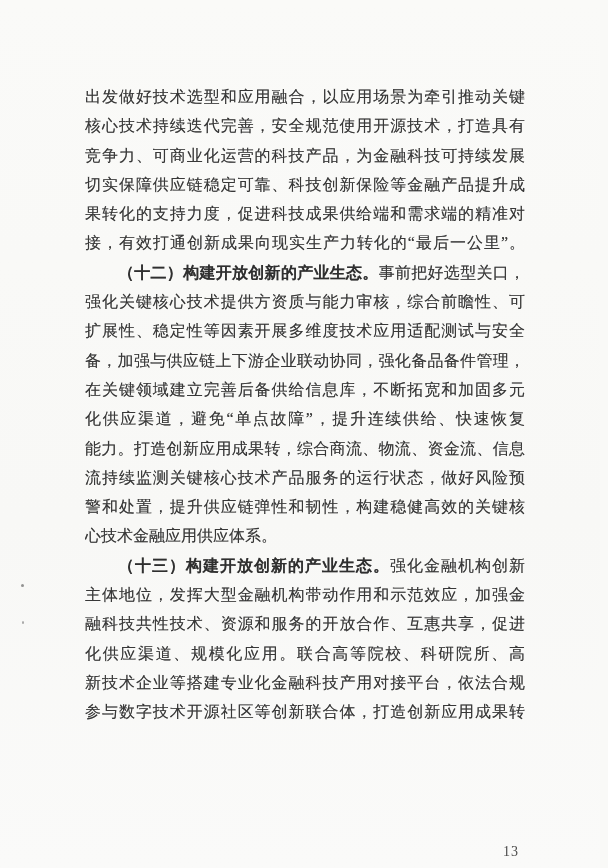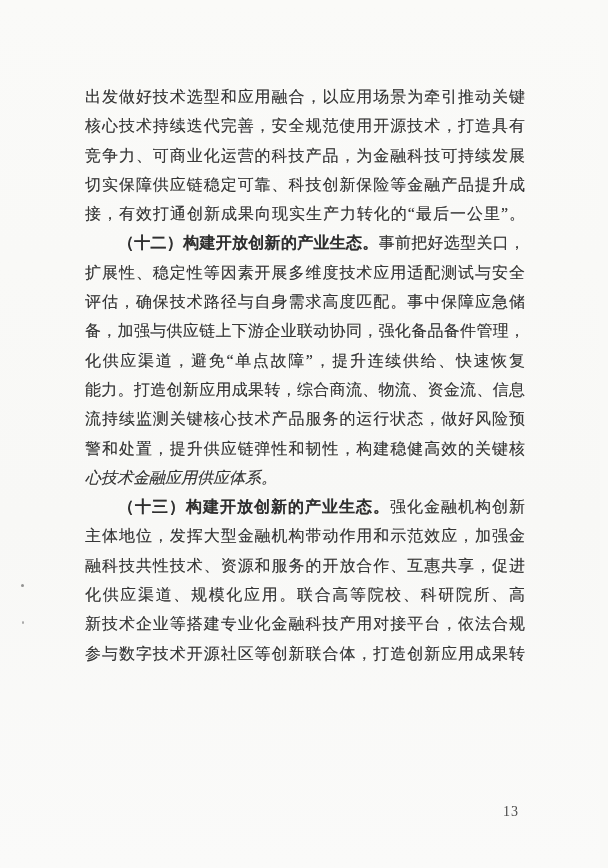--- a/index.html
+++ b/index.html
@@ -31,32 +31,31 @@
   }
   .line {
     height: 29.3px;
     line-height: 29.3px;
     text-align: justify;
     text-align-last: justify;
     overflow: hidden;
   }
   .line.para-end {
     text-align-last: left;
-    font-style: italic;
   }
   .line.indent {
     text-indent: 33px;
   }
   .lead {
     font-weight: bold;
     color: #2f2f2f;
   }
   .page-number {
     position: absolute;
-    top: 804px;
+    top: 844px;
     left: 503px;
     width: 24px;
     font-size: 14px;
     letter-spacing: 1px;
     color: #4a4a4a;
     text-align: left;
   }
   .speck {
     position: absolute;
     background: #6f6f6f;
@@ -68,25 +67,27 @@
 </style>
 </head>
 <body>
 
 <div class="page">
   <div class="text-block">
       <div class="line">出发做好技术选型和应用融合，以应用场景为牵引推动关键</div>
       <div class="line">核心技术持续迭代完善，安全规范使用开源技术，打造具有</div>
       <div class="line">竞争力、可商业化运营的科技产品，为金融科技可持续发展</div>
       <div class="line">切实保障供应链稳定可靠、科技创新保险等金融产品提升成</div>
+      <div class="line">果转化的支持力度，促进科技成果供给端和需求端的精准对</div>
       <div class="line">接，有效打通创新成果向现实生产力转化的“最后一公里”。</div>
       <div class="line indent"><span class="lead">（十二）构建开放创新的产业生态。</span>事前把好选型关口，</div>
+      <div class="line">强化关键核心技术提供方资质与能力审核，综合前瞻性、可</div>
       <div class="line">扩展性、稳定性等因素开展多维度技术应用适配测试与安全</div>
-      <div class="line">评估，确保技术路径与自身需求高度匹配。事中保障应急储</div>
       <div class="line">备，加强与供应链上下游企业联动协同，强化备品备件管理，</div>
+      <div class="line">在关键领域建立完善后备供给信息库，不断拓宽和加固多元</div>
       <div class="line">化供应渠道，避免“单点故障”，提升连续供给、快速恢复</div>
       <div class="line">能力。打造创新应用成果转，综合商流、物流、资金流、信息</div>
       <div class="line">流持续监测关键核心技术产品服务的运行状态，做好风险预</div>
       <div class="line">警和处置，提升供应链弹性和韧性，构建稳健高效的关键核</div>
       <div class="line para-end">心技术金融应用供应体系。</div>
       <div class="line indent"><span class="lead">（十三）构建开放创新的产业生态。</span>强化金融机构创新</div>
       <div class="line">主体地位，发挥大型金融机构带动作用和示范效应，加强金</div>
       <div class="line">融科技共性技术、资源和服务的开放合作、互惠共享，促进</div>
       <div class="line">化供应渠道、规模化应用。联合高等院校、科研院所、高</div>
       <div class="line">新技术企业等搭建专业化金融科技产用对接平台，依法合规</div>

